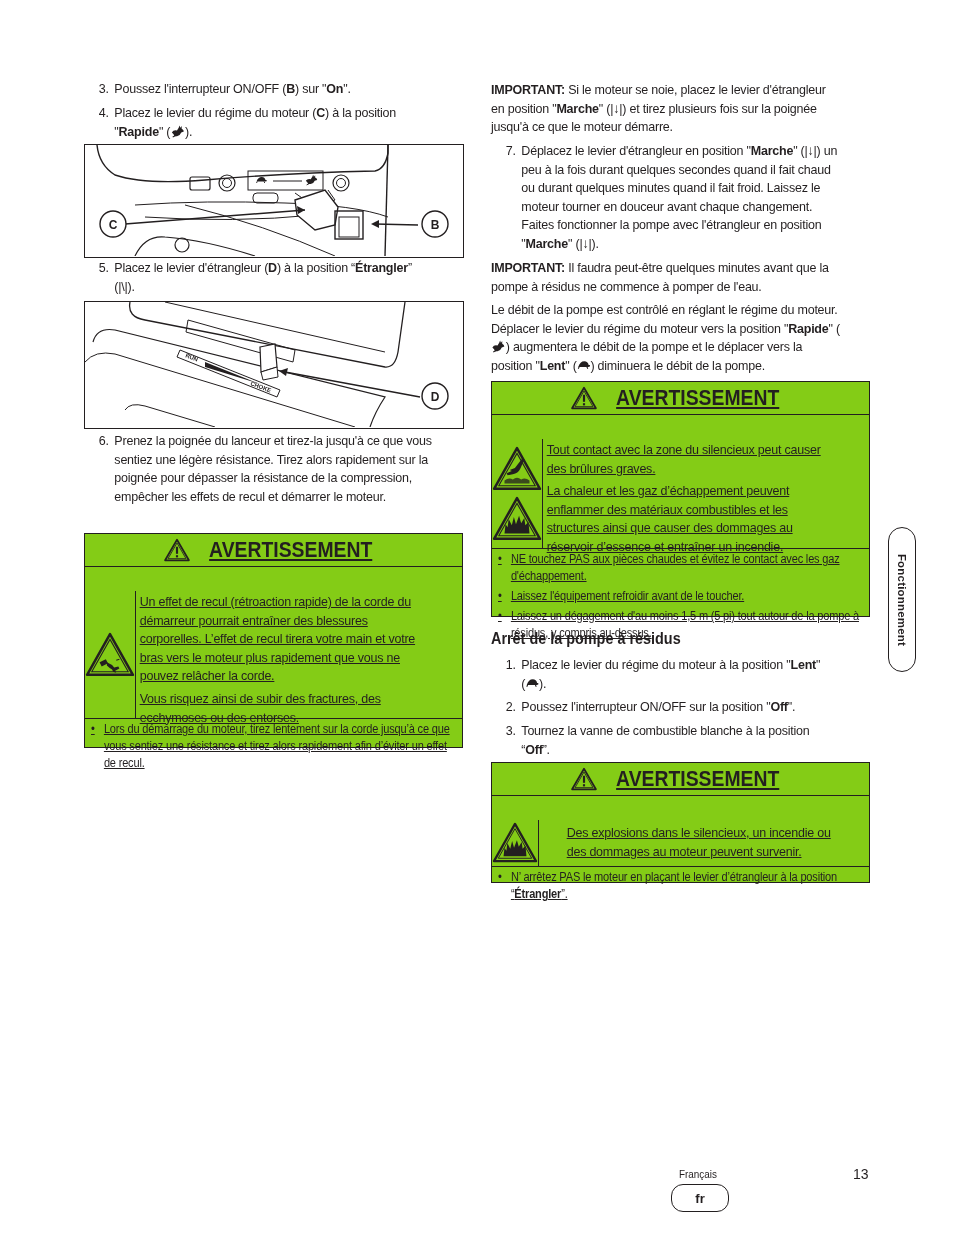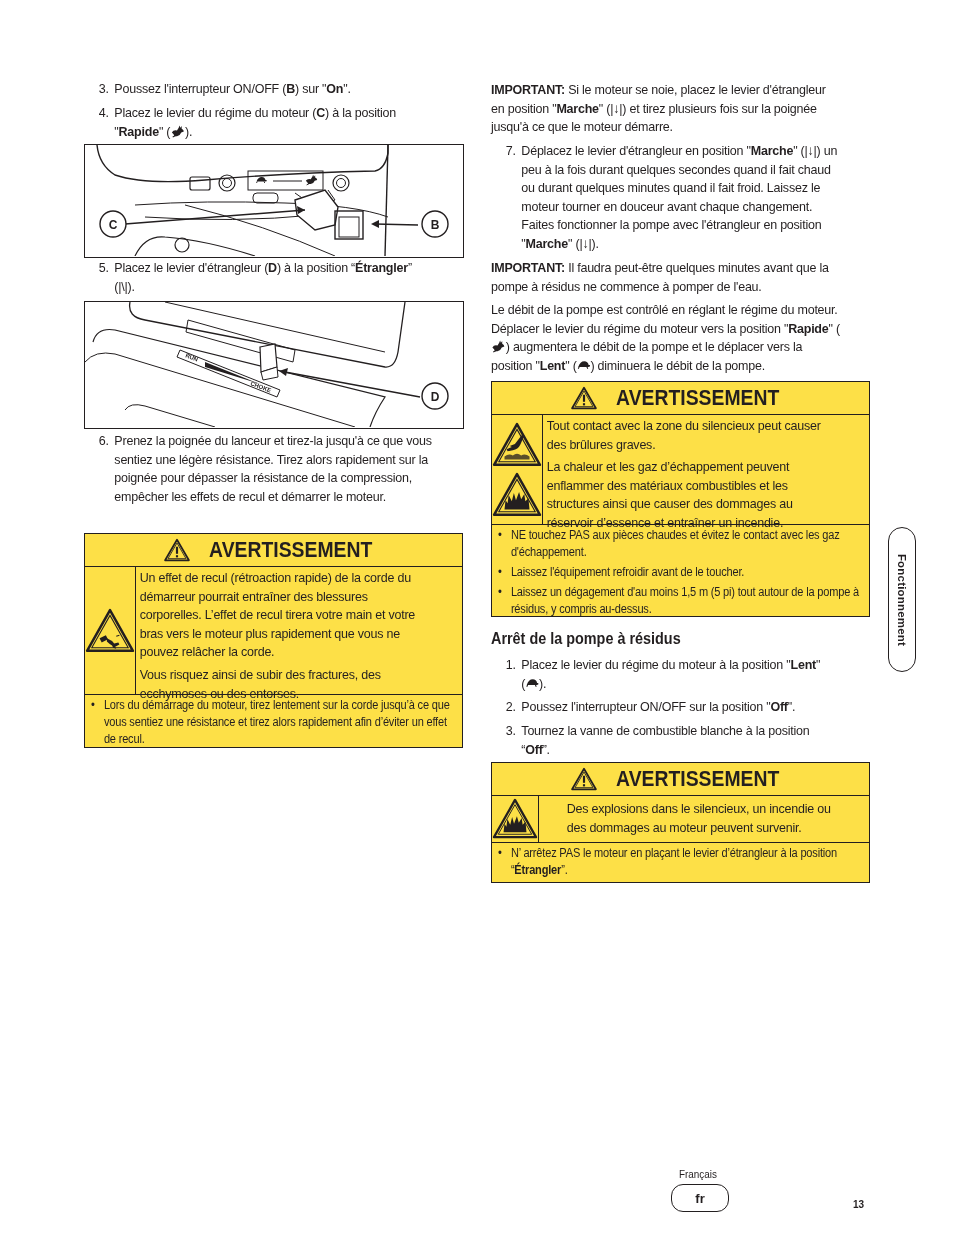--- a/index.html
+++ b/index.html
@@ -13,44 +13,44 @@
 
   .txt { font-size: 13.6px; line-height: 18.6px; letter-spacing: -0.25px; transform: scaleX(0.92); transform-origin: left top; width: 108.5%; }
   .step { position: absolute; display: flex; }
   .step .num { width: 33px; flex: 0 0 33px; text-align: right; padding-right: 6px; box-sizing: border-box; }
   .step .body { flex: 1; }
   b { font-weight: bold; }
 
   .figure { position: absolute; border: 1.5px solid #231f20; box-sizing: border-box; background: #fff; overflow: hidden; }
   .figure svg { display: block; }
 
-  .warn { position: absolute; border: 1.5px solid #231f20; box-sizing: border-box; background: #fde047; }
+  .warn { position: absolute; border: 1.5px solid #231f20; box-sizing: border-box; background: #84cc16; text-decoration: underline; }
   .warn-head { height: 32px; border-bottom: 1.5px solid #231f20; display: flex; align-items: center; justify-content: center; gap: 8px; }
   .warn-head .title { font-weight: bold; font-size: 22px; letter-spacing: 0px; transform: scaleX(0.88); }
-  .warn-row { display: flex; border-bottom: 1.5px solid #231f20; }
+  .warn-row { display: flex; border-bottom: 1.5px solid #231f20; margin-top: 24px; }
   .warn-icons { border-right: 1.5px solid #231f20; display: flex; flex-direction: column; align-items: center; justify-content: center; gap: 6px; }
   .warn-text { padding: 2px 4px 2px 4px; }
   .warn-text p { margin: 0 0 4px 0; }
   .warn-text p:last-child { margin-bottom: 0; }
   .warn-bullets { padding: 2px 6px 4px 6px; }
   .warn-bullets .bl { display: flex; font-size: 12px; line-height: 17px; }
   .warn-bullets .bl .dot { width: 14px; flex: 0 0 14px; }
   .sm { font-size: 12.2px; line-height: 17.2px; transform: scaleX(0.92); transform-origin: left top; width: 108.5%; letter-spacing: -0.2px; }
 
   .para { position: absolute; }
   .heading { position: absolute; font-weight: bold; font-size: 16px; transform: scaleX(0.9); transform-origin: left top; }
   .side-tab-inner { position: absolute; left: 888px; top: 527px; width: 28px; height: 145px; border: 1.5px solid #231f20; border-radius: 14px; box-sizing: border-box; }
   .side-tab-label {
     position: absolute; left: 902px; top: 600px; transform: translate(-50%, -50%) rotate(90deg);
     font-weight: bold; font-size: 11.5px; white-space: nowrap; letter-spacing: 0.2px;
   }
 
   .lang-label { position: absolute; left: 679px; top: 1168px; font-size: 11px; transform: scaleX(0.9); transform-origin: left top; }
   .lang-pill { position: absolute; left: 671px; top: 1184px; width: 58px; height: 28px; border: 1.5px solid #231f20; border-radius: 12px; box-sizing: border-box; display: flex; align-items: center; justify-content: center; font-weight: bold; font-size: 13px; }
-  .page-num { position: absolute; left: 853px; top: 1199px; font-weight: bold; font-size: 10px; }
+  .page-num { position: absolute; left: 853px; top: 1166px; font-weight: normal; font-size: 14px; }
 </style>
 </head>
 <body>
 
 <svg width="0" height="0" style="position:absolute">
   <defs>
     <symbol id="alert-tri" viewBox="0 0 24 22">
       <path d="M12 1.5 L23 20.5 L1 20.5 Z" fill="none" stroke="#231f20" stroke-width="1.6" stroke-linejoin="round"></path>
       <path d="M12 4.5 L20.3 19 L3.7 19 Z" fill="none" stroke="#231f20" stroke-width="0.8"></path>
       <rect x="11" y="8" width="2" height="6.5" fill="#231f20"></rect>

